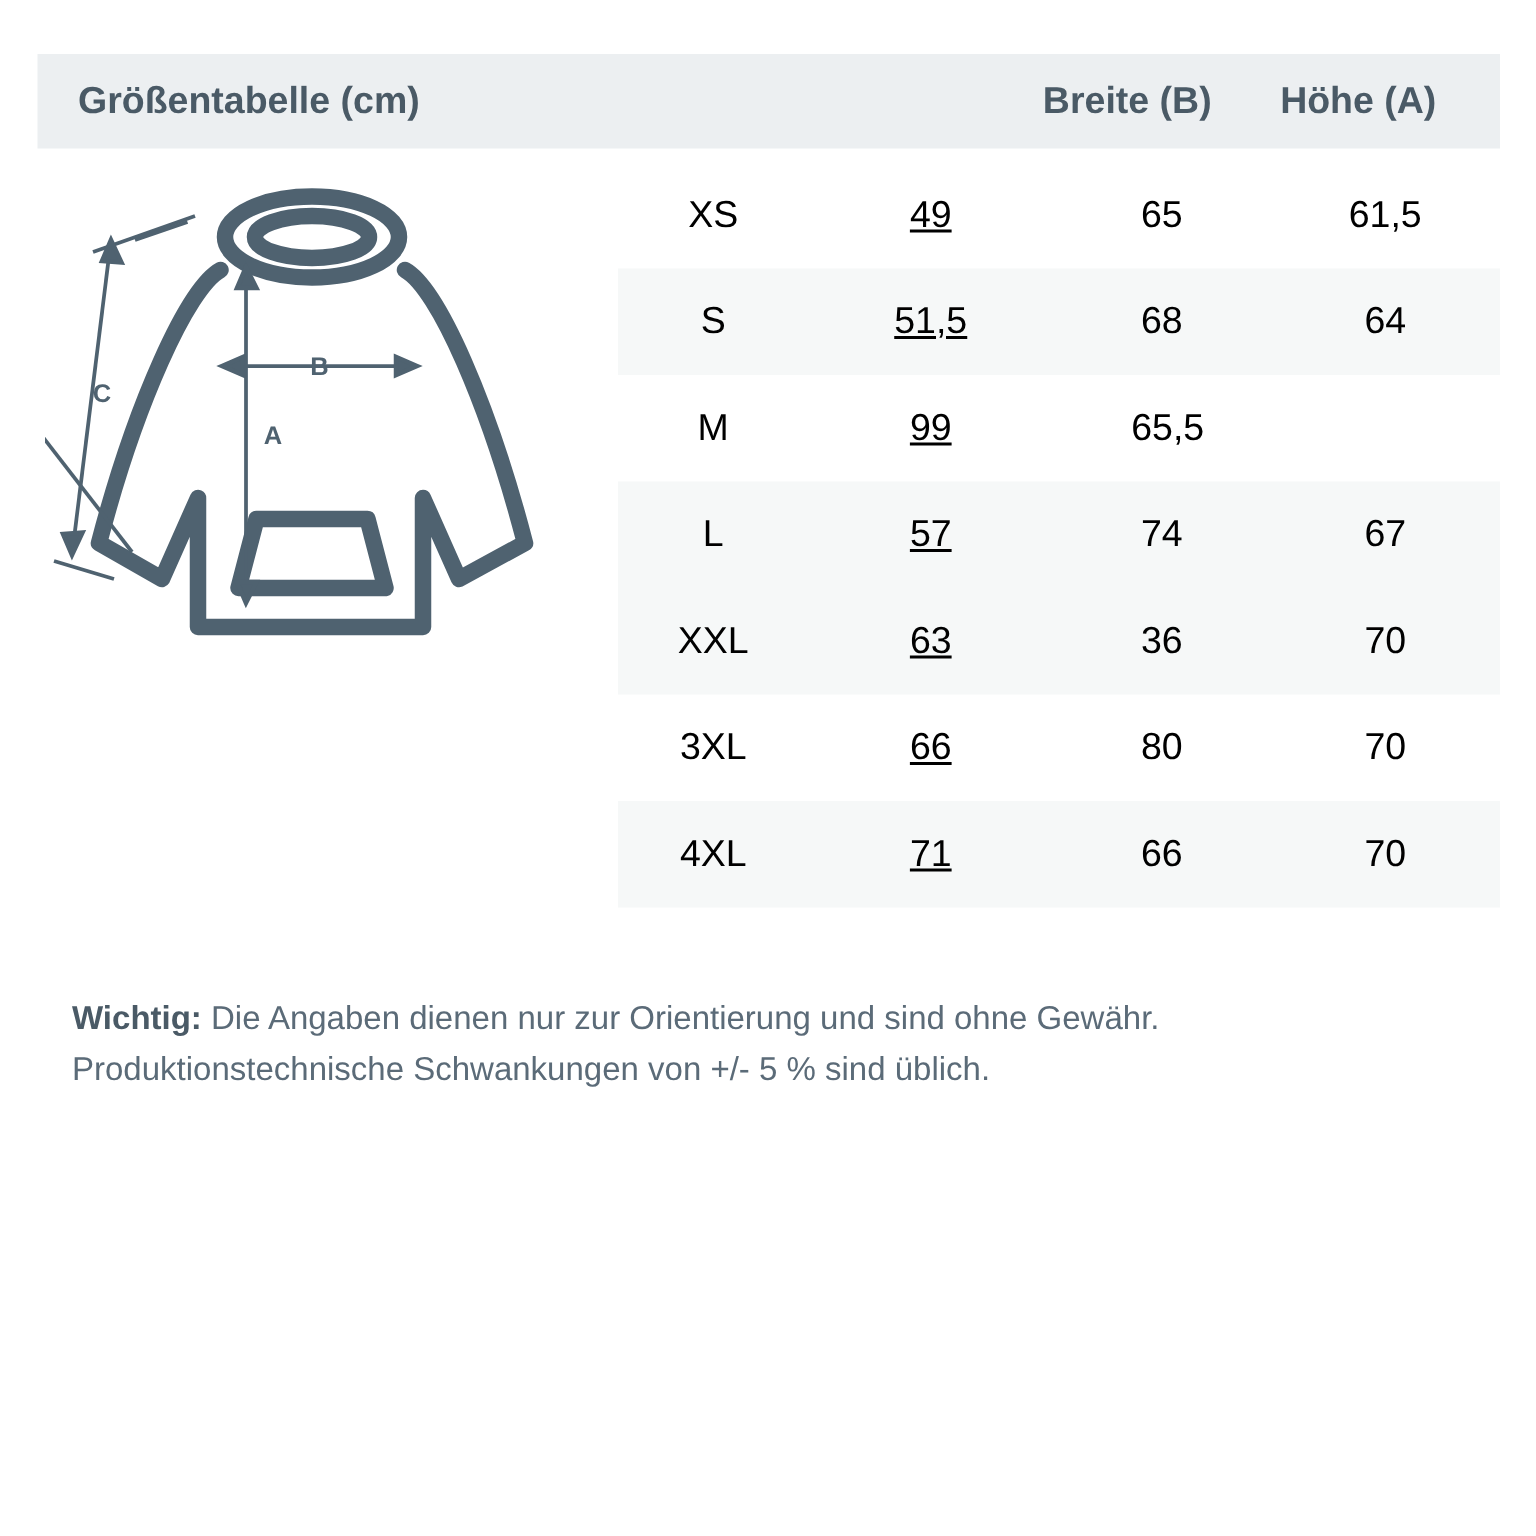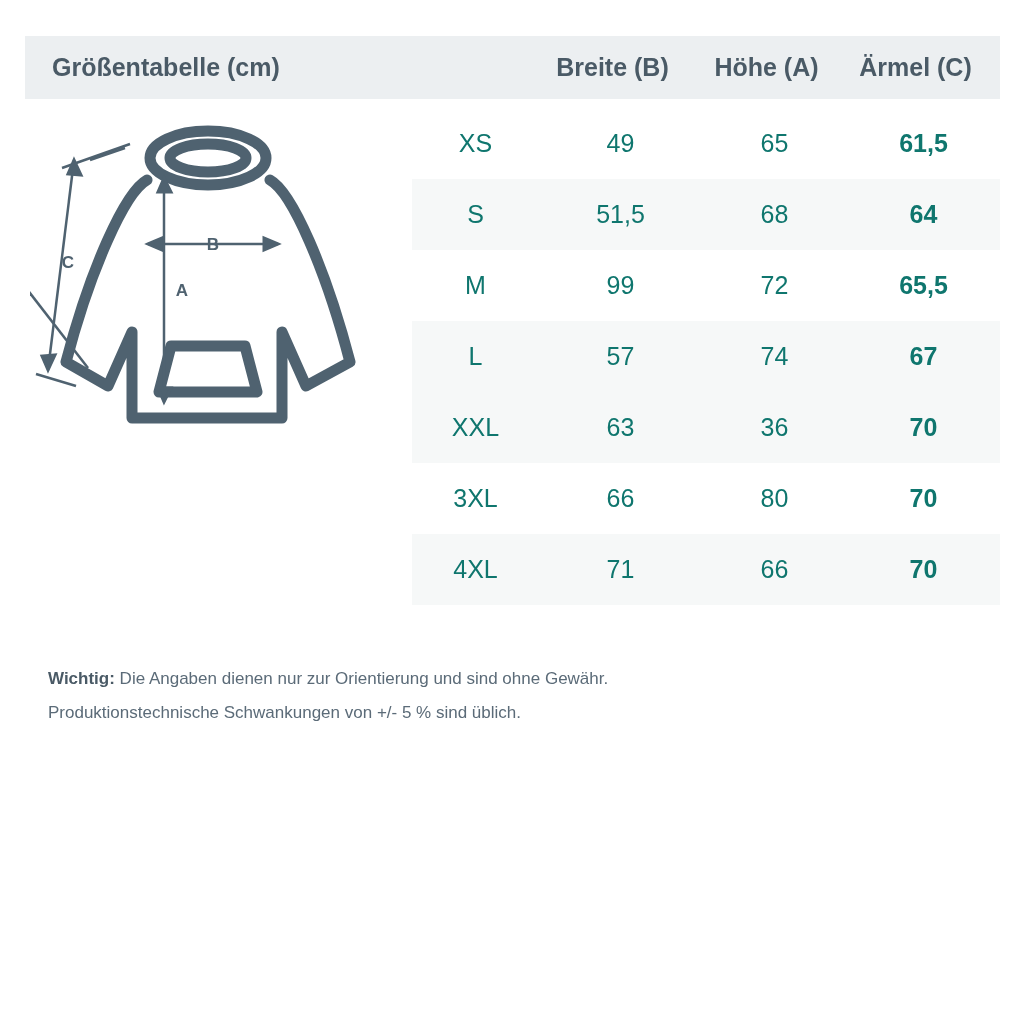--- a/index.html
+++ b/index.html
@@ -36,21 +36,21 @@
   .header-title {
     position: absolute;
     left: 27px;
     font-size: 25px;
     font-weight: bold;
     color: #4a5a66;
     white-space: nowrap;
   }
   .header-cols {
     position: absolute;
-    right: 8px;
+    right: 22px;
     display: flex;
     align-items: center;
   }
   .header-col {
     font-size: 25px;
     font-weight: bold;
     color: #4a5a66;
     text-align: center;
     white-space: nowrap;
   }
@@ -68,64 +68,63 @@
   .row {
     display: flex;
     align-items: center;
     height: 71px;
   }
   .row.alt {
     background: #f6f8f8;
   }
   .cell {
     font-size: 25px;
-    color: #0f766e;
+    color: #000000;
     text-align: center;
     white-space: nowrap;
   }
   .cell.size  { width: 127px; }
-  .cell.width { width: 163px; }
+  .cell.width { width: 163px; text-decoration: underline; }
   .cell.height{ width: 145px; }
-  .cell.sleeve{ width: 153px; font-weight: bold; }
+  .cell.sleeve{ width: 153px; }
 
   
   .illustration {
     position: absolute;
     left: 30px;
     top: 120px;
     width: 385px;
     height: 330px;
   }
 
   
   .note {
     position: absolute;
     left: 48px;
     top: 662px;
     width: 940px;
-    font-size: 17px;
+    font-size: 22px;
     line-height: 34px;
     color: #5b6b78;
   }
   .note b {
     font-weight: bold;
     color: #4a5a66;
   }
 </style>
 </head>
 <body>
 
 <div class="page">
 
   <div class="header">
     <div class="header-title">Größentabelle (cm)</div>
     <div class="header-cols">
       <div class="header-col c1">Breite (B)</div>
       <div class="header-col c2">Höhe (A)</div>
-      <div class="header-col c3">Ärmel (C)</div>
     </div>
   </div>
 
   <div class="illustration">
     <svg width="385" height="330" viewBox="0 0 385 330" xmlns="http://www.w3.org/2000/svg">
       <g fill="none" stroke="#4f6270" stroke-width="11" stroke-linejoin="round" stroke-linecap="round">
 
         <path d="M117 60
                  C 95 72, 60 150, 36 242
                  L 78 266
@@ -180,21 +179,20 @@
     </div>
     <div class="row alt">
       <div class="cell size">S</div>
       <div class="cell width">51,5</div>
       <div class="cell height">68</div>
       <div class="cell sleeve">64</div>
     </div>
     <div class="row">
       <div class="cell size">M</div>
       <div class="cell width">99</div>
-      <div class="cell height">72</div>
       <div class="cell sleeve">65,5</div>
     </div>
     <div class="row alt">
       <div class="cell size">L</div>
       <div class="cell width">57</div>
       <div class="cell height">74</div>
       <div class="cell sleeve">67</div>
     </div>
     <div class="row alt">
       <div class="cell size">XXL</div>

